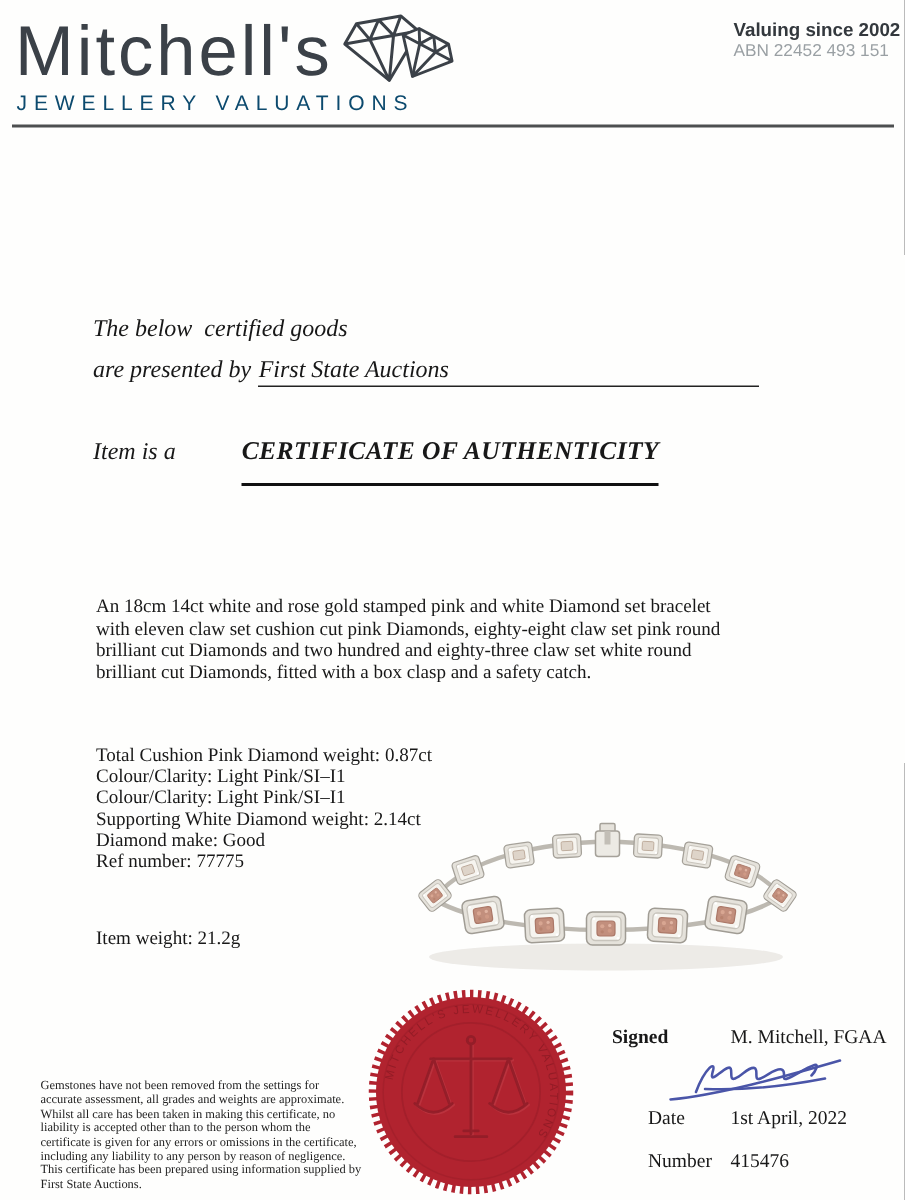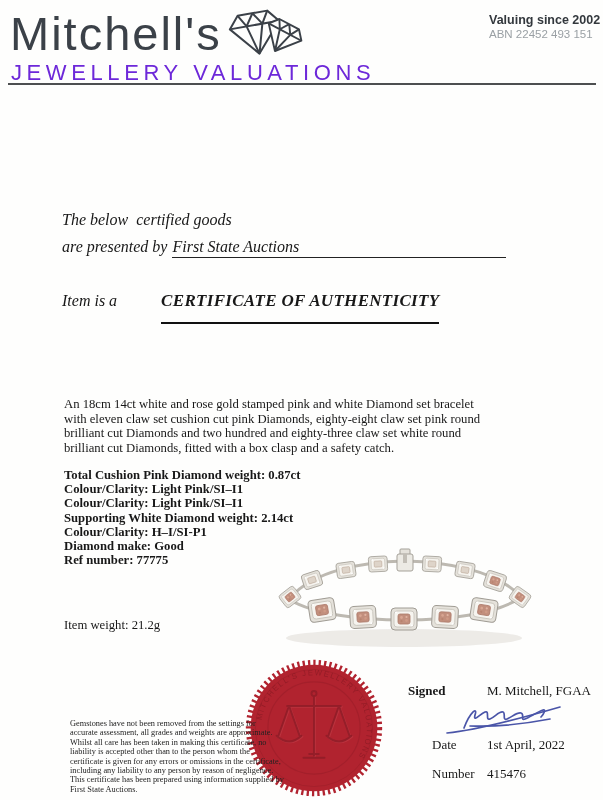--- a/index.html
+++ b/index.html
@@ -8,22 +8,22 @@
     background:#fefefd;overflow:hidden;
     font-family:"Liberation Serif", serif;color:#181818;
   }
   .abs{position:absolute;}
   
   .brand-name{
     font-family:"Liberation Sans", sans-serif;font-weight:400;
     font-size:47px;letter-spacing:2px;color:#3b4148;
   }
   .brand-sub{
-    font-family:"Liberation Sans", sans-serif;font-size:22px;
-    letter-spacing:4.6px;color:#6d28d9;
+    font-family:"Liberation Sans", sans-serif;font-size:14px;
+    letter-spacing:4.6px;color:#0c4a6e;
   }
   .tagline{font-family:"Liberation Sans", sans-serif;font-size:12.5px;font-weight:bold;color:#33383d;}
   .abn{font-family:"Liberation Sans", sans-serif;font-size:11.5px;color:#9aa0a4;margin-top:1px;}
   .divider{height:2px;background:#4d4f50;}
   
   .intro{font-size:16px;white-space:pre-wrap;font-style:italic;}
   .blankline{
     display:inline-block;width:334px;
     border-bottom:1.6px solid #222;padding-bottom:1px;margin-left:5px;
   }
@@ -31,21 +31,21 @@
     font-weight:bold;font-size:17px;letter-spacing:.3px;
     border-bottom:2px solid #111;padding-bottom:12px;
   }
   
   .desc{font-size:12.7px;line-height:14.7px;width:428px;}
   .detail-line{font-size:12.7px;line-height:14.2px;}
   .item-weight{font-size:12.7px;}
   
   .sig-label{font-size:13px;}
   .sig-value{font-size:13px;}
-  .disclaimer{font-size:8.3px;line-height:9.4px;width:214px;color:#222;margin-left:43px;}
+  .disclaimer{font-size:8.3px;line-height:9.4px;width:214px;color:#222;}
 </style>
 </head>
 <body>
 
 <div class="page">
 
   <div class="abs brand-name" style="left:10px;top:6px;">Mitchell's</div>
 
   <svg class="abs" style="left:224px;top:1px;" width="86" height="62" viewBox="0 0 86 62">
     <g stroke="#3b4148" stroke-width="2" fill="none" stroke-linejoin="round">
@@ -70,26 +70,25 @@
   <div class="abs divider" style="left:8px;top:83px;width:588px;"></div>
 
   <div class="abs intro" style="left:62px;top:211px;">The below  certified goods</div>
 
   <div class="abs intro" style="left:62px;top:238px;"><span>are presented by</span><span class="blankline">First State Auctions</span></div>
 
   <div class="abs intro" style="left:62px;top:291px;"><span>Item is a</span><span class="cert-title" style="margin-left:44px;">CERTIFICATE OF AUTHENTICITY</span></div>
 
   <div class="abs desc" style="left:64px;top:397px;">An 18cm 14ct white and rose gold stamped pink and white Diamond set bracelet with eleven claw set cushion cut pink Diamonds, eighty-eight claw set pink round brilliant cut Diamonds and two hundred and eighty-three claw set white round brilliant cut Diamonds, fitted with a box clasp and a safety catch.</div>
 
-  <div class="abs" style="left:64px;top:468px;font-weight:bold;">
+  <div class="abs" style="left:64px;top:496px;">
     <div class="detail-line">Total Cushion Pink Diamond weight: 0.87ct</div>
     <div class="detail-line">Colour/Clarity: Light Pink/SI–I1</div>
     <div class="detail-line">Colour/Clarity: Light Pink/SI–I1</div>
     <div class="detail-line">Supporting White Diamond weight: 2.14ct</div>
-    <div class="detail-line">Colour/Clarity: H–I/SI-P1</div>
     <div class="detail-line">Diamond make: Good</div>
     <div class="detail-line">Ref number: 77775</div>
   </div>
 
   <div class="abs item-weight" style="left:64px;top:618px;">Item weight: 21.2g</div>
 
   <svg class="abs" style="left:274px;top:548px;" width="264" height="108" viewBox="0 0 264 108">
     <defs>
       <g id="lw">
         <rect x="-11" y="-9" width="22" height="18" rx="3" fill="#e5e2db" stroke="#a5a199" stroke-width="1"></rect>

